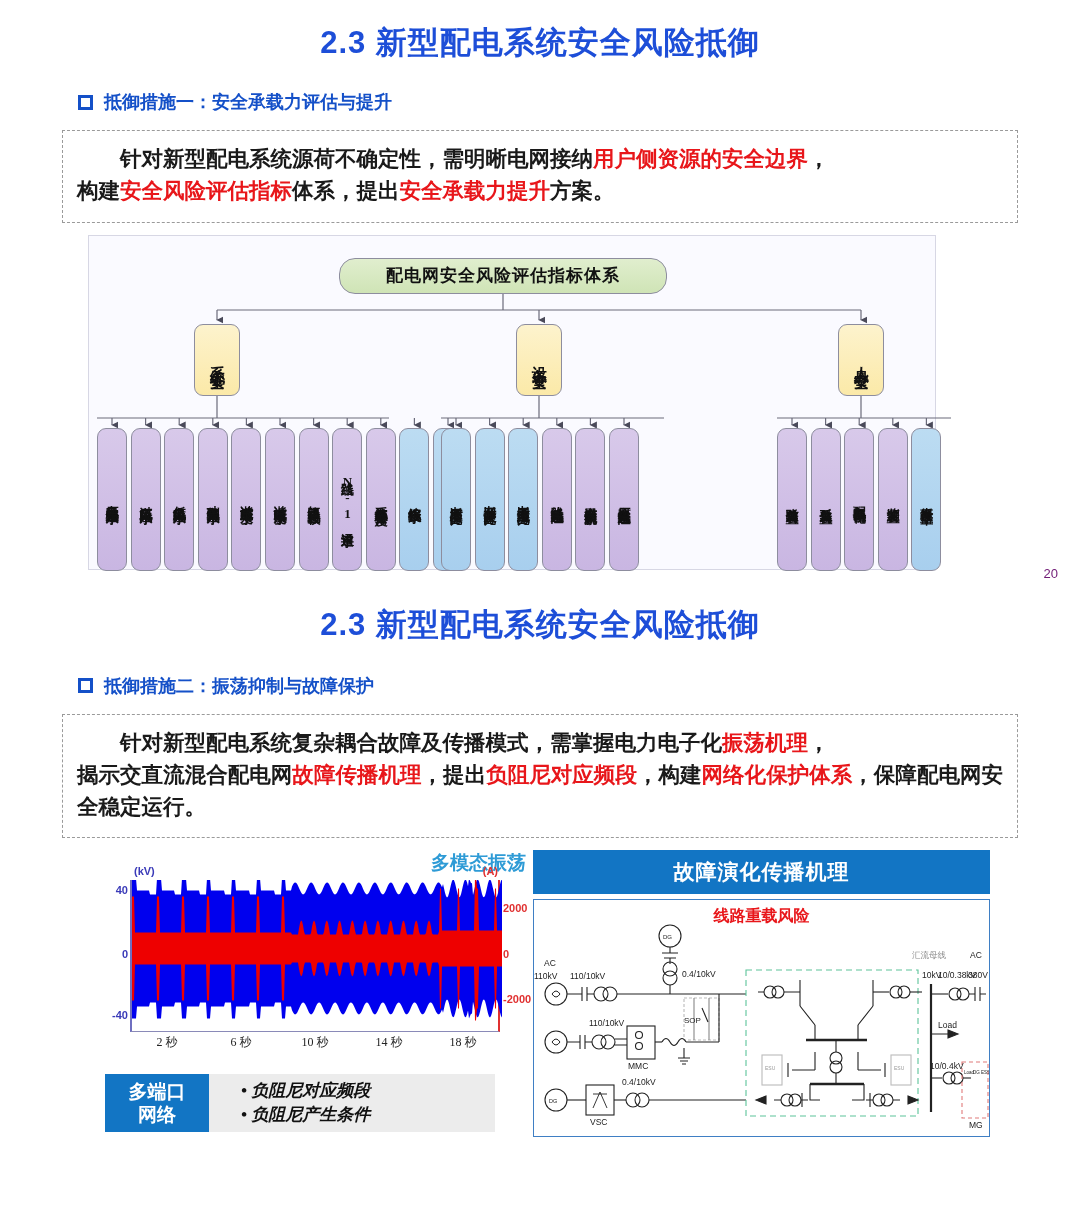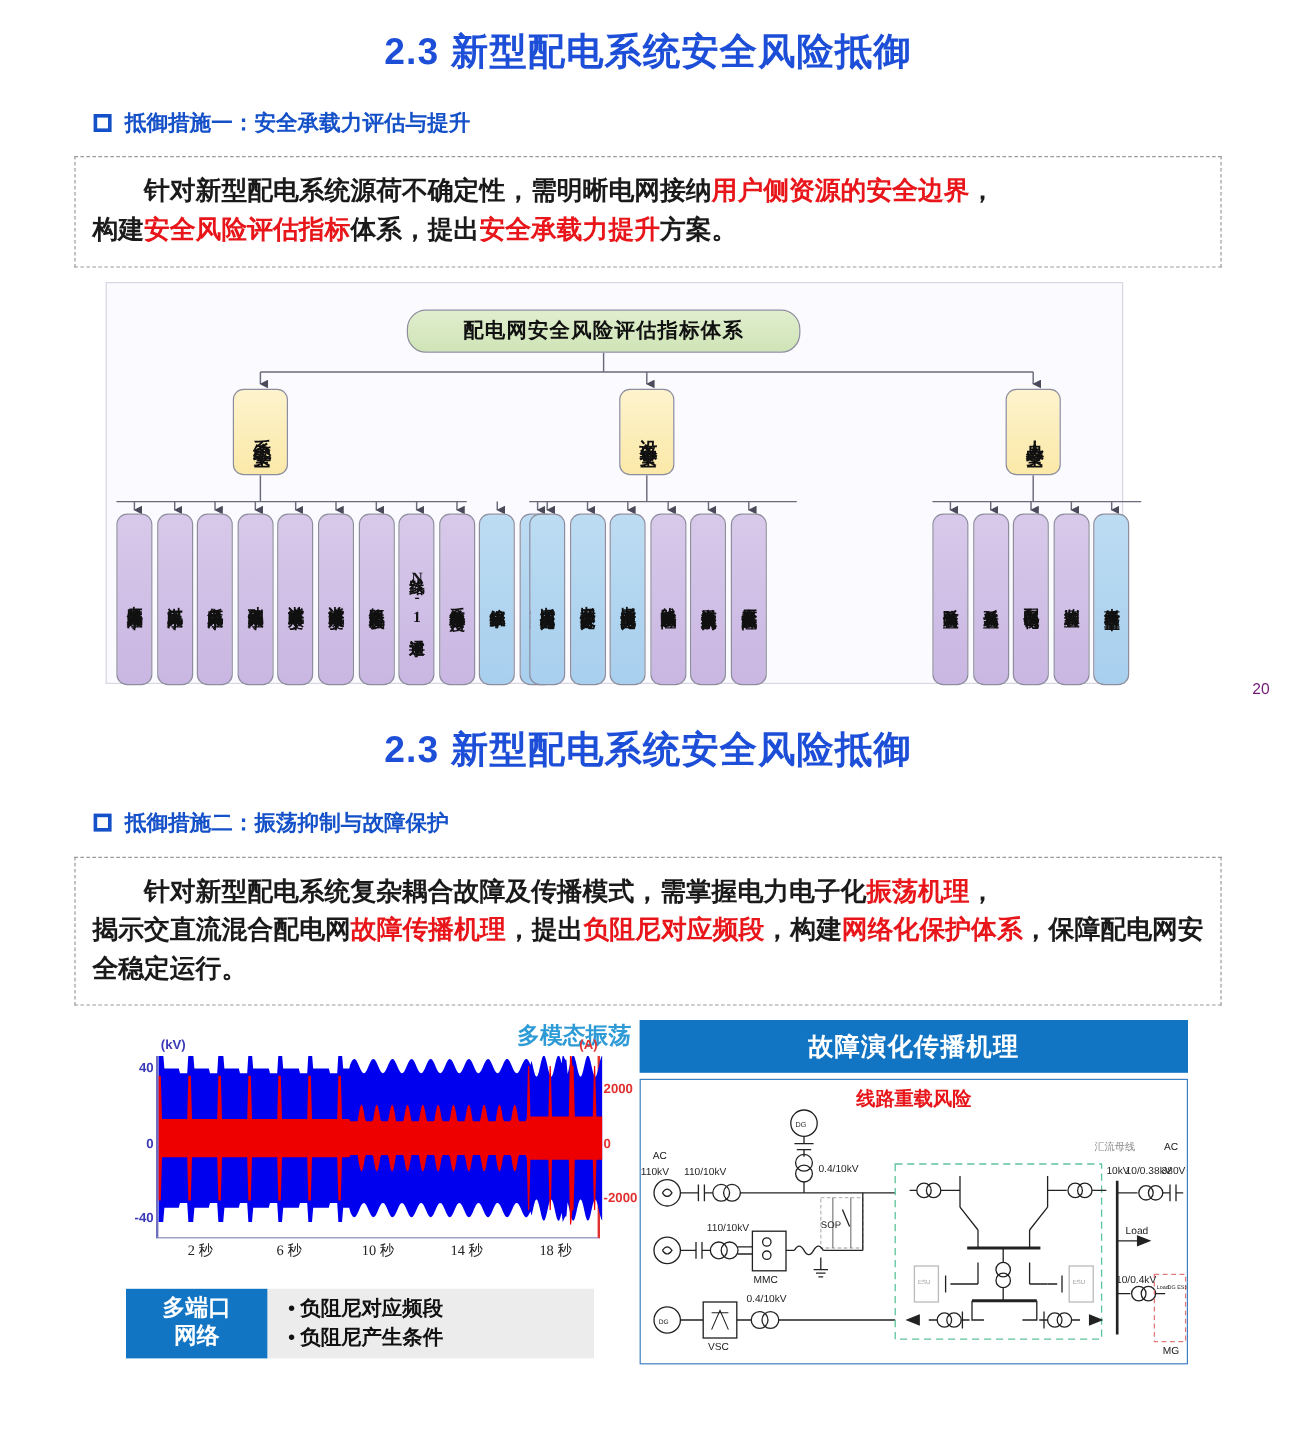--- a/index.html
+++ b/index.html
@@ -90,27 +90,27 @@
   .xticks span{
     position:absolute;top:2px;font-size:12px;color:#222;
     transform:translateX(-50%);
     font-family:"Liberation Serif","DejaVu Serif",serif;
   }
   .legend-tbl{
     position:absolute;left:105px;top:224px;width:390px;height:58px;
     display:flex;
   }
   .legend-key{
-    width:118px;background:#1275C4;color:#fff;font-size:19px;font-weight:bold;
+    width:104px;background:#1275C4;color:#fff;font-size:19px;font-weight:bold;
     display:flex;flex-direction:column;align-items:center;justify-content:center;
-    line-height:1.25;font-family:Liberation Mono, monospace;
+    line-height:1.25;font-family:Liberation Serif, serif;
   }
   .legend-vals{
     flex:1;background:#ececec;display:flex;flex-direction:column;
-    justify-content:center;padding-left:17px;box-sizing:border-box;
+    justify-content:center;padding-left:32px;box-sizing:border-box;font-style:italic;
   }
   .legend-vals div{
     font-size:17px;color:#111;font-weight:bold;line-height:1.45;
     font-family:"Liberation Serif","DejaVu Serif",serif;
   }
   .right-panel{position:absolute;left:533px;top:0;width:457px;}
   .rp-title{
     background:#1275C4;color:#fff;text-align:center;font-size:21px;
     font-weight:bold;padding:8px 0;letter-spacing:1px;
     font-family:"Liberation Serif","DejaVu Serif",serif;

